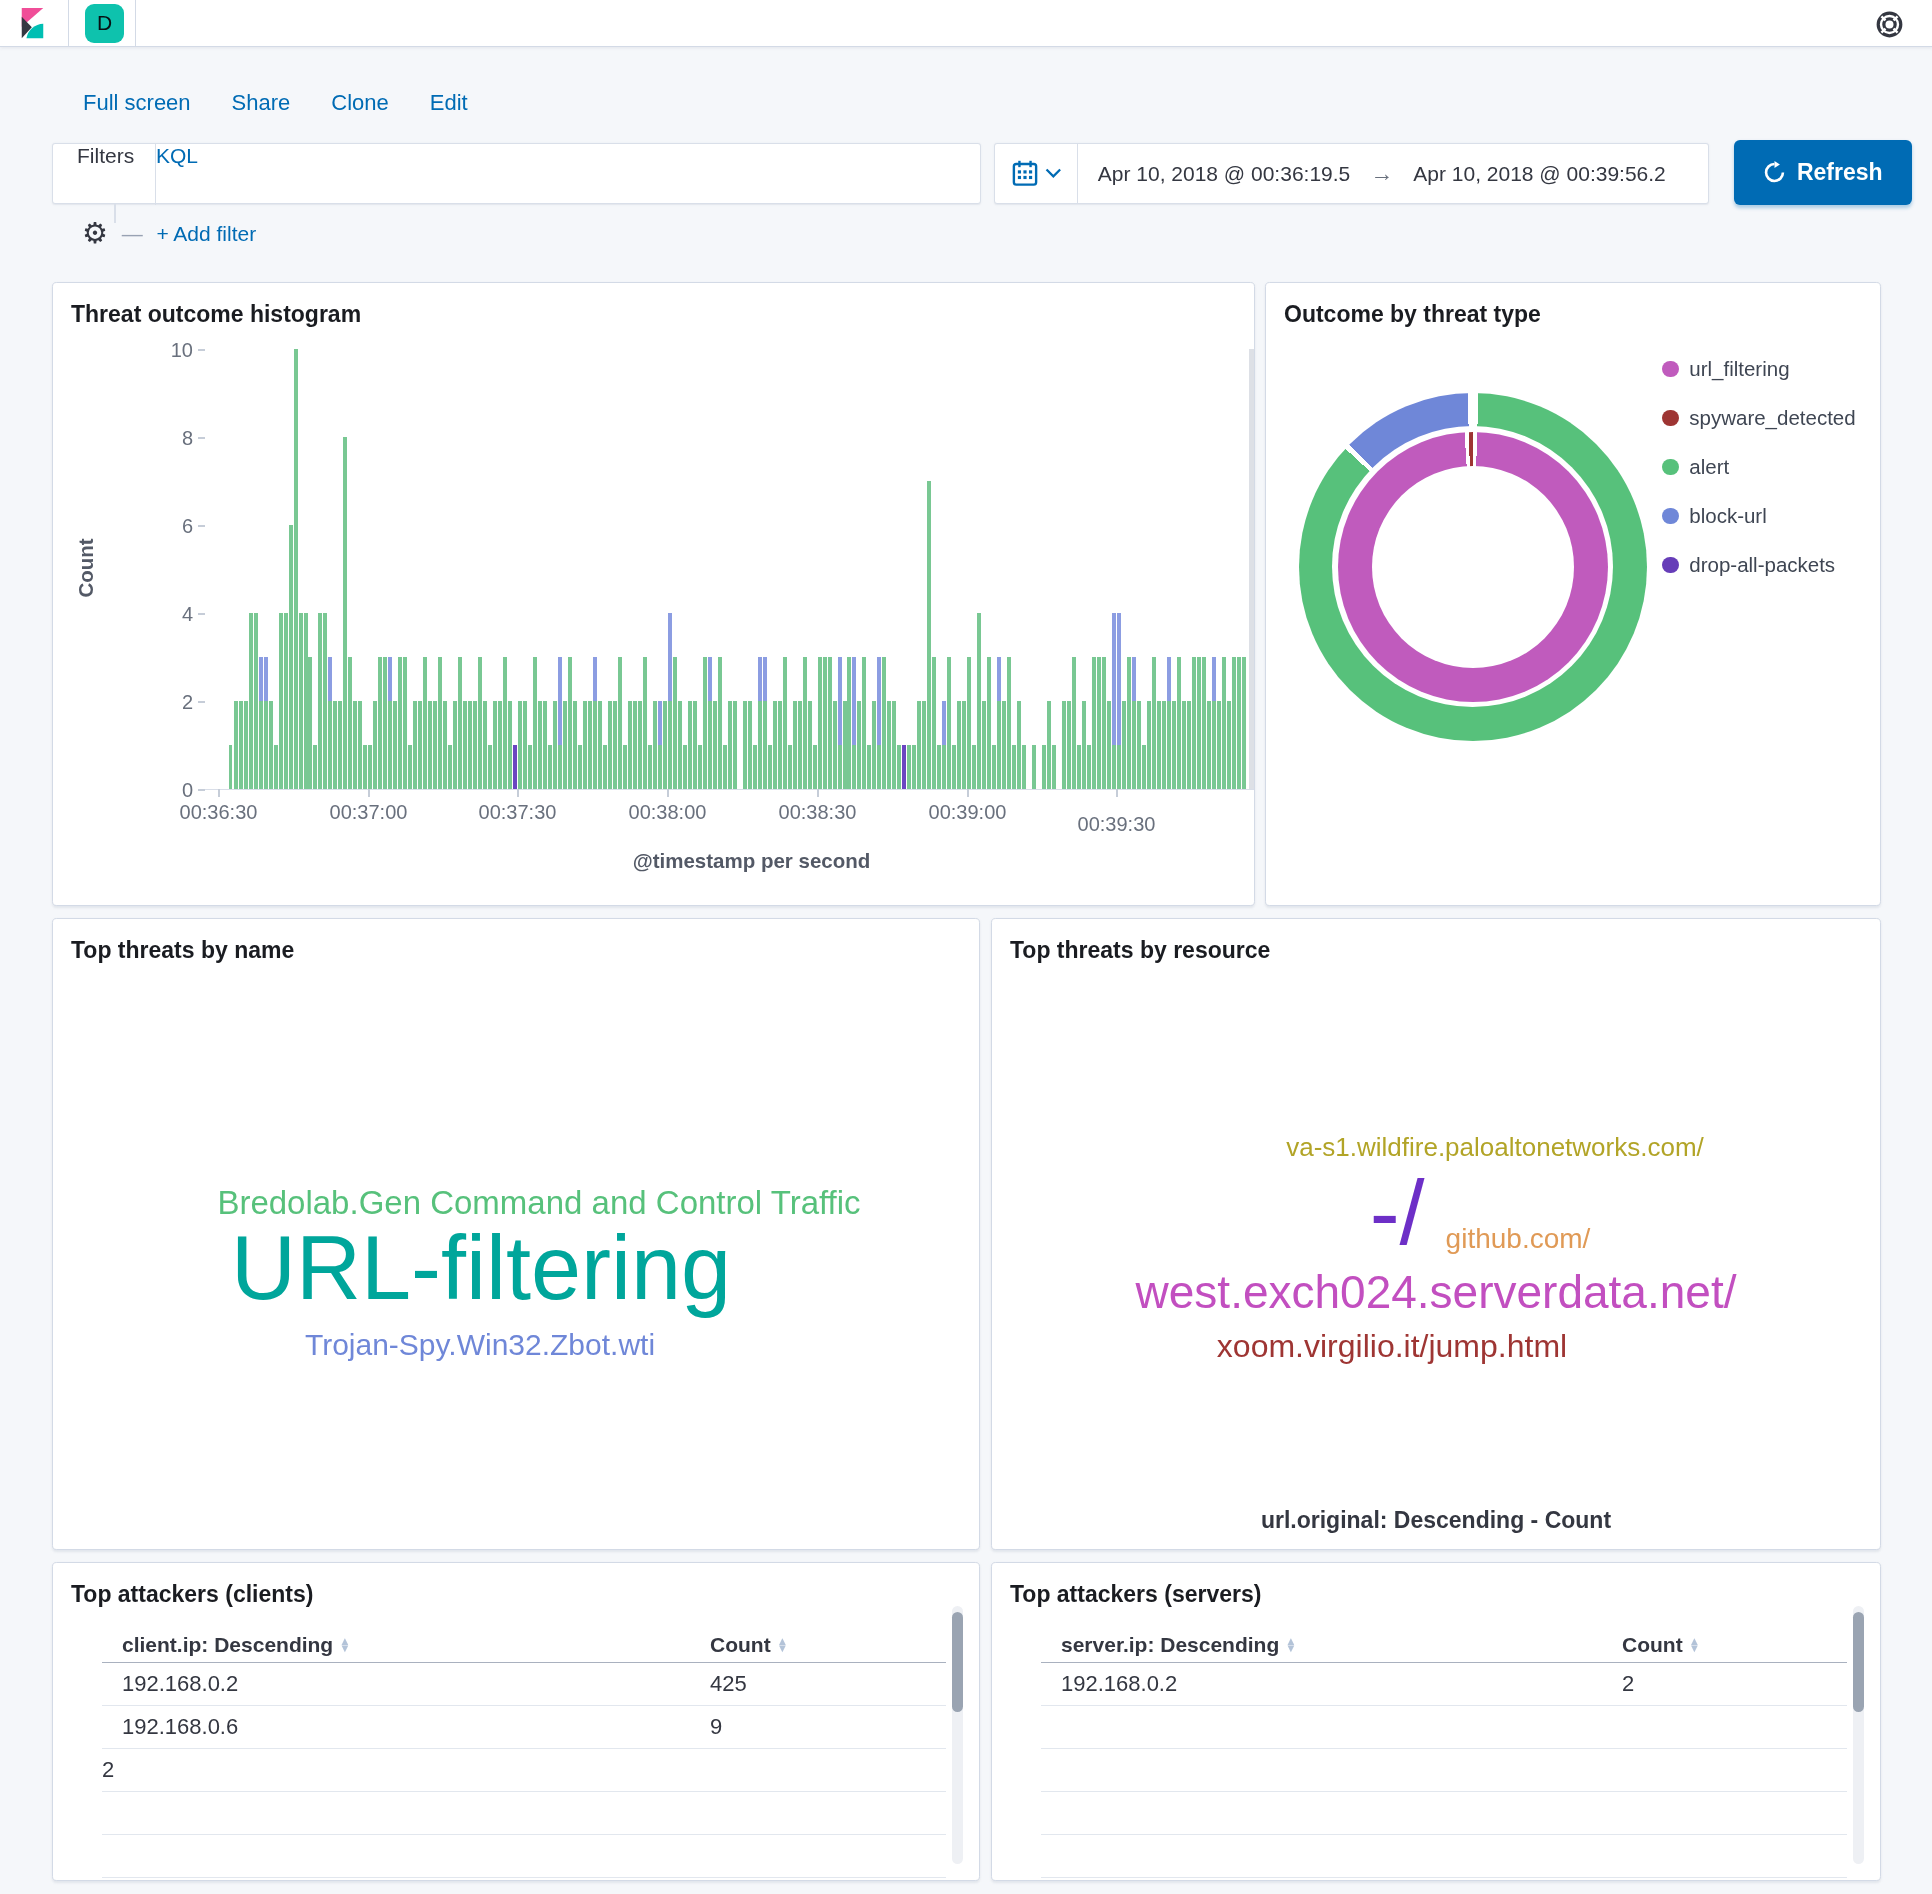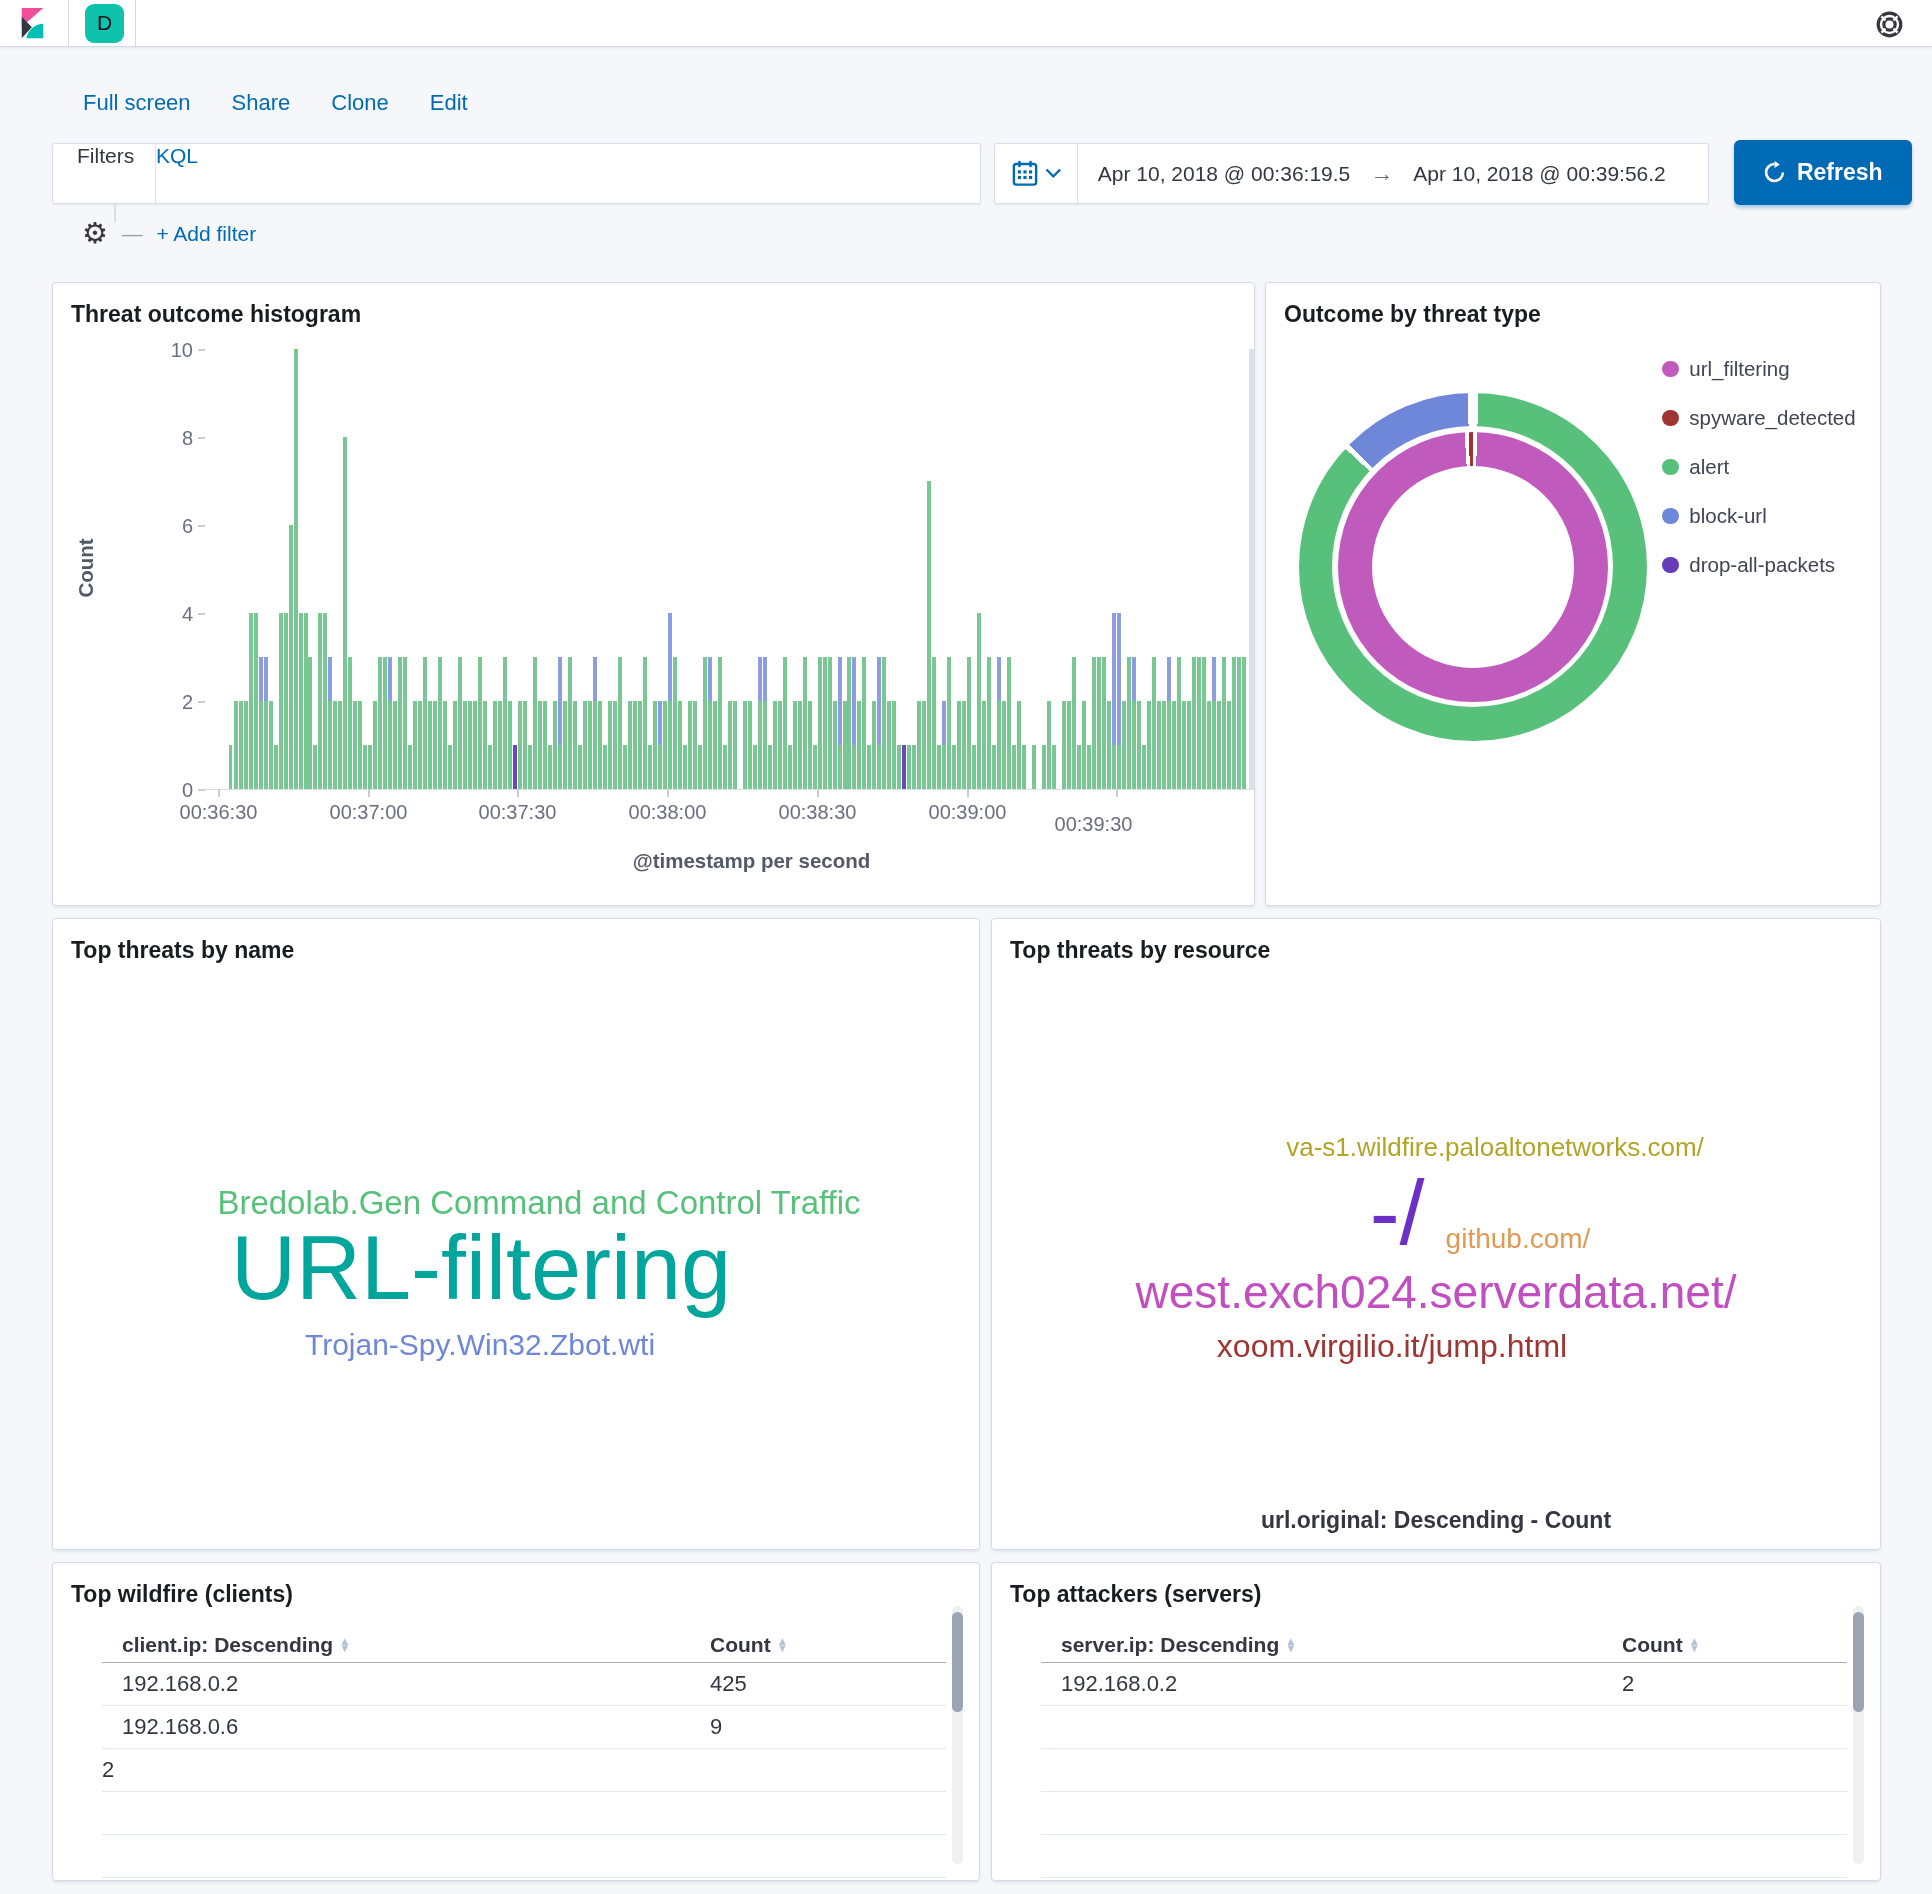--- a/index.html
+++ b/index.html
@@ -186,21 +186,21 @@
       <div class="xlab" style="left: 103px;">00:37:00</div>
       <div class="xtick" style="left: 312px;"></div>
       <div class="xlab" style="left: 252px;">00:37:30</div>
       <div class="xtick" style="left: 462px;"></div>
       <div class="xlab" style="left: 402px;">00:38:00</div>
       <div class="xtick" style="left: 612px;"></div>
       <div class="xlab" style="left: 552px;">00:38:30</div>
       <div class="xtick" style="left: 762px;"></div>
       <div class="xlab" style="left: 702px;">00:39:00</div>
       <div class="xtick" style="left: 911px;"></div>
-      <div class="xlab" style="left: 828px; margin-top: 24px;">00:39:30</div>
+      <div class="xlab" style="left: 851px; margin-top: 24px;">00:39:30</div>
       <div class="bar" style="left: 23.6px; height: 44px;">
         <div style="height: 44px; background: rgb(121, 200, 147);"></div>
       </div>
       <div class="bar" style="left: 29px; height: 88px;">
         <div style="height: 88px; background: rgb(121, 200, 147);"></div>
       </div>
       <div class="bar" style="left: 34px; height: 88px;">
         <div style="height: 88px; background: rgb(121, 200, 147);"></div>
       </div>
       <div class="bar" style="left: 39px; height: 88px;">
@@ -881,21 +881,21 @@
         <div class="tag" style="color: rgb(194, 79, 192); font-size: 46px;">west.exch024.serverdata.net/</div>
       </div>
       <div class="cloud-row" style="position: relative; left: -44px; margin-top: 13.7px; gap: 21px;">
         <div class="tag" style="color: rgb(158, 53, 51); font-size: 32px;">xoom.virgilio.it/jump.html</div>
       </div>
     </div>
   <div class="caption">url.original: Descending - Count</div>
 </div>
 
 <div class="panel" id="p-clients">
-  <div class="panel-title">Top wildfire (clients)</div>
+  <div class="panel-title">Top attackers (clients)</div>
   <div class="tablewrap" style="width:844px">
       <div class="t-head">
         <div class="hcell c-ip" style="width: 608px;">
           <div style="display: inline;">client.ip: Descending</div>
           <div class="sorticon">
             <span>▲</span>
             <span>▼</span>
           </div>
         </div>
         <div class="hcell c-count" style="width: 236px;">

